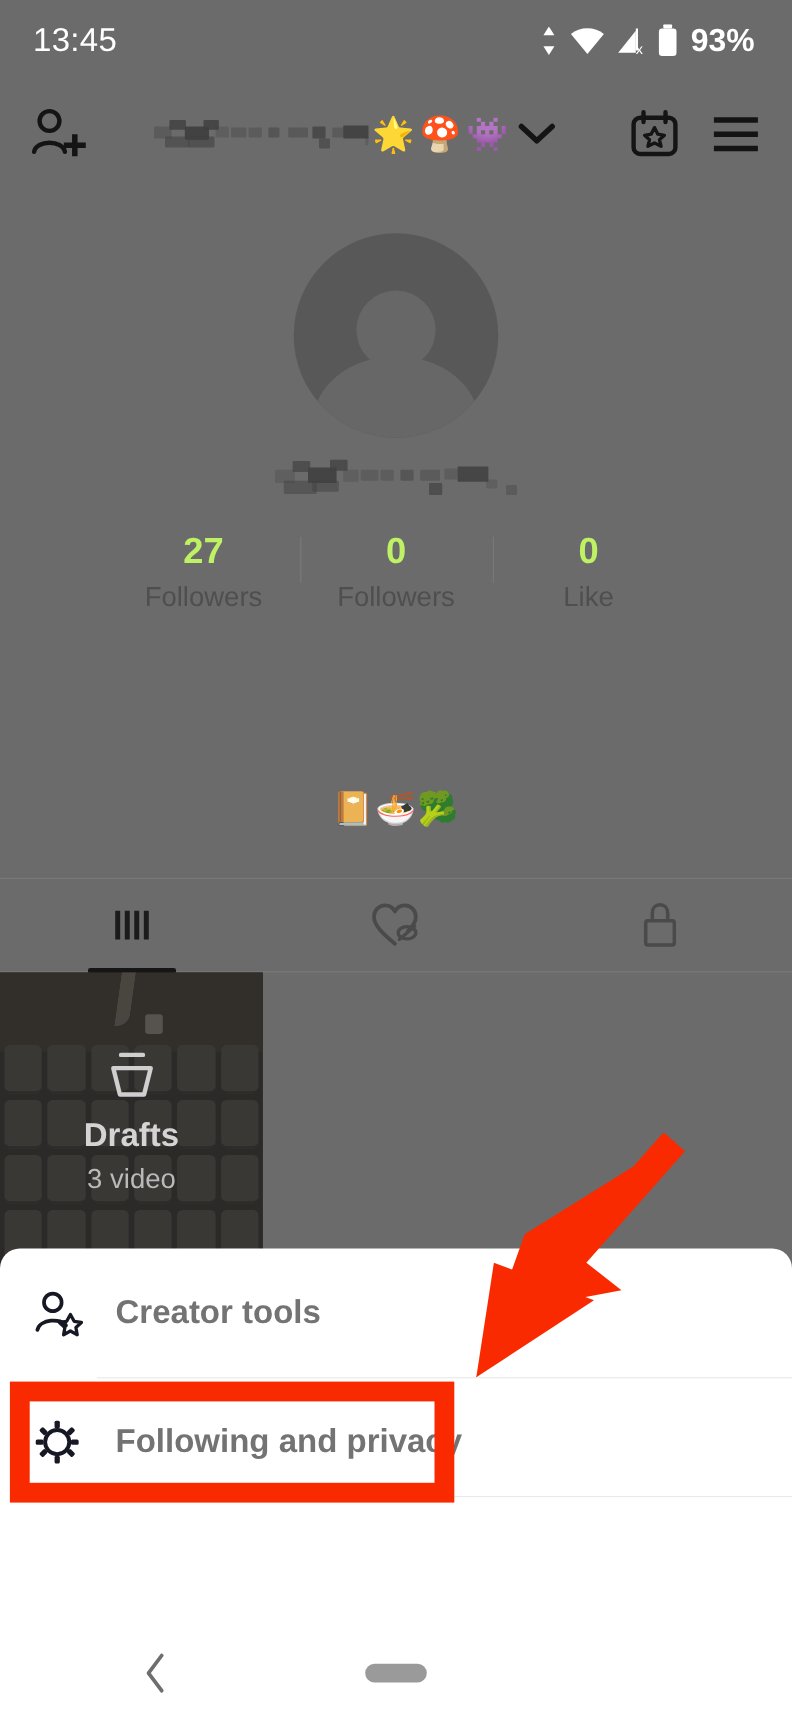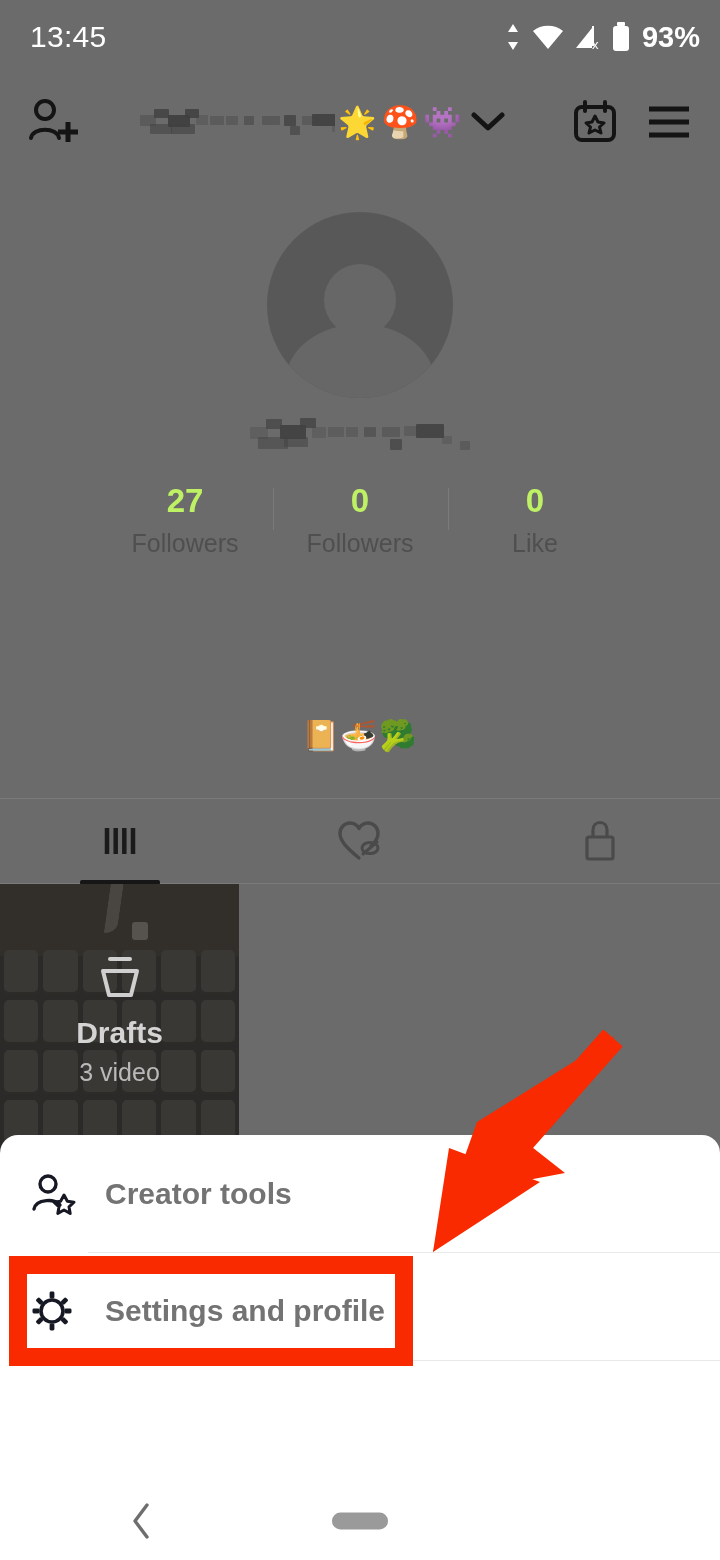--- a/index.html
+++ b/index.html
@@ -31,21 +31,21 @@
   }
 
   
   #status-bar {
     position: absolute;
     left: 0; top: 0;
     width: 720px; height: 74px;
     display: flex;
     align-items: center;
     justify-content: space-between;
-    padding: 0 20px 0 30px;
+    padding: 0 34px 0 30px;
   }
   #status-clock {
     color: #ffffff;
     font-size: 30px;
     font-weight: 500;
     letter-spacing: 0.3px;
   }
   .status-right {
     display: flex;
     align-items: center;
@@ -618,21 +618,21 @@
             <rect x="19.6" y="34.5" width="4.8" height="7" rx="1.4"></rect>
             <rect x="2.5" y="19.6" width="7" height="4.8" rx="1.4"></rect>
             <rect x="34.5" y="19.6" width="7" height="4.8" rx="1.4"></rect>
             <rect x="7.2" y="8.6" width="4.8" height="7" rx="1.4" transform="rotate(-45 9.6 12.1)"></rect>
             <rect x="32" y="28.4" width="4.8" height="7" rx="1.4" transform="rotate(-45 34.4 31.9)"></rect>
             <rect x="7.2" y="28.4" width="4.8" height="7" rx="1.4" transform="rotate(45 9.6 31.9)"></rect>
             <rect x="32" y="8.6" width="4.8" height="7" rx="1.4" transform="rotate(45 34.4 12.1)"></rect>
           </g>
         </svg>
       </div>
-      <div class="sheet-label">Settings and profile</div>
+      <div class="sheet-label">Following and privacy</div>
     </div>
 
     <div id="sheet-bottom-divider"></div>
   </div>
 
   <div id="nav-bar">
     <div id="nav-back">
       <svg width="26" height="40" viewBox="0 0 26 40">
         <path d="M18 4 L6 20 L18 36" fill="none" stroke="#6e6e6e" stroke-width="3.4" stroke-linecap="round" stroke-linejoin="round"></path>
       </svg>

